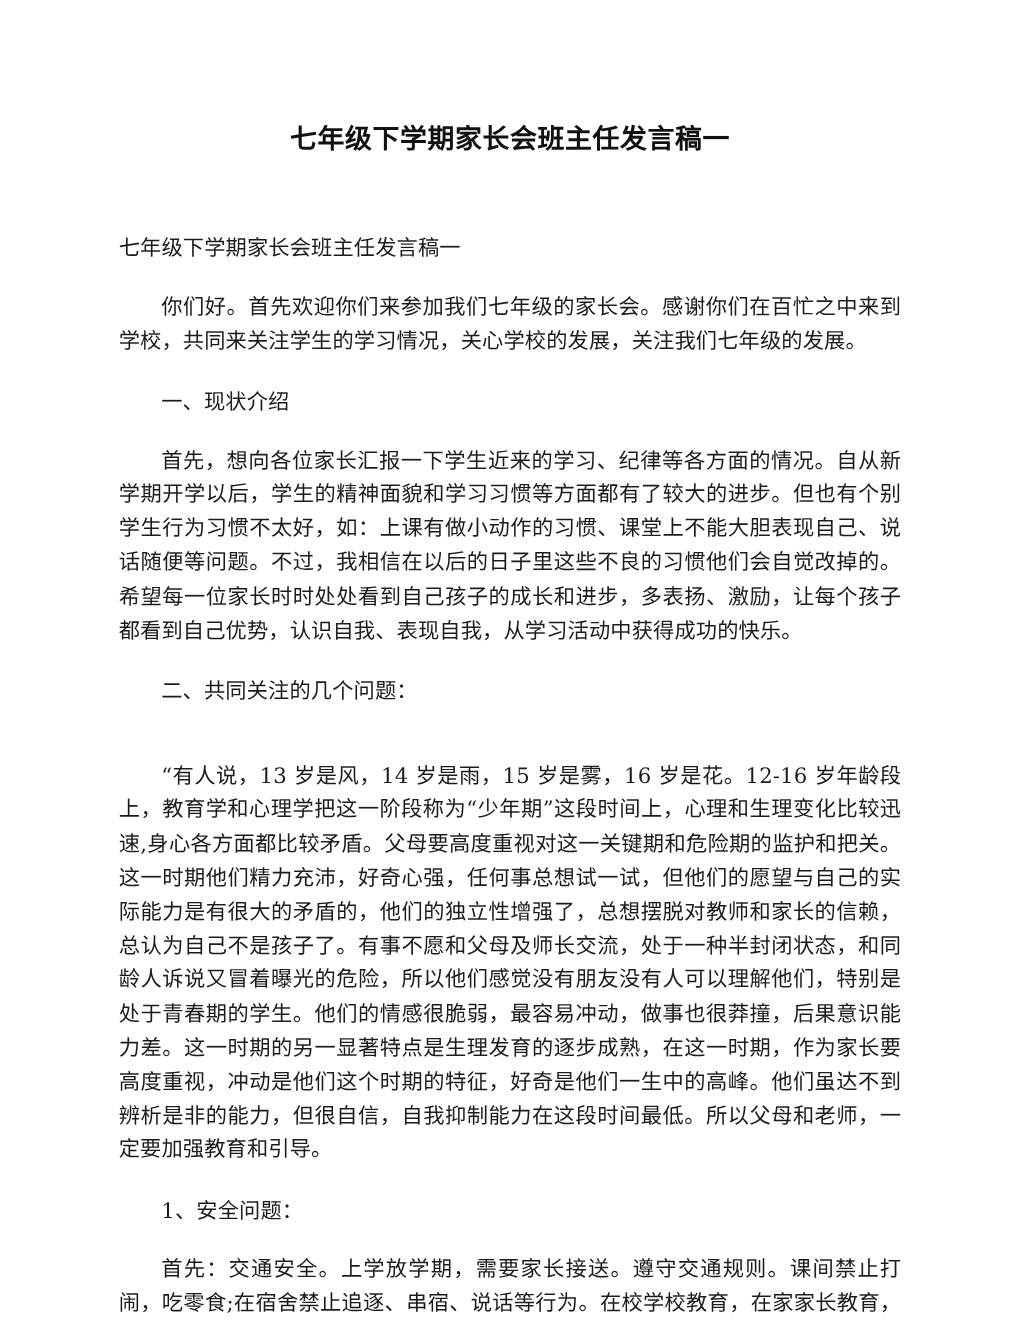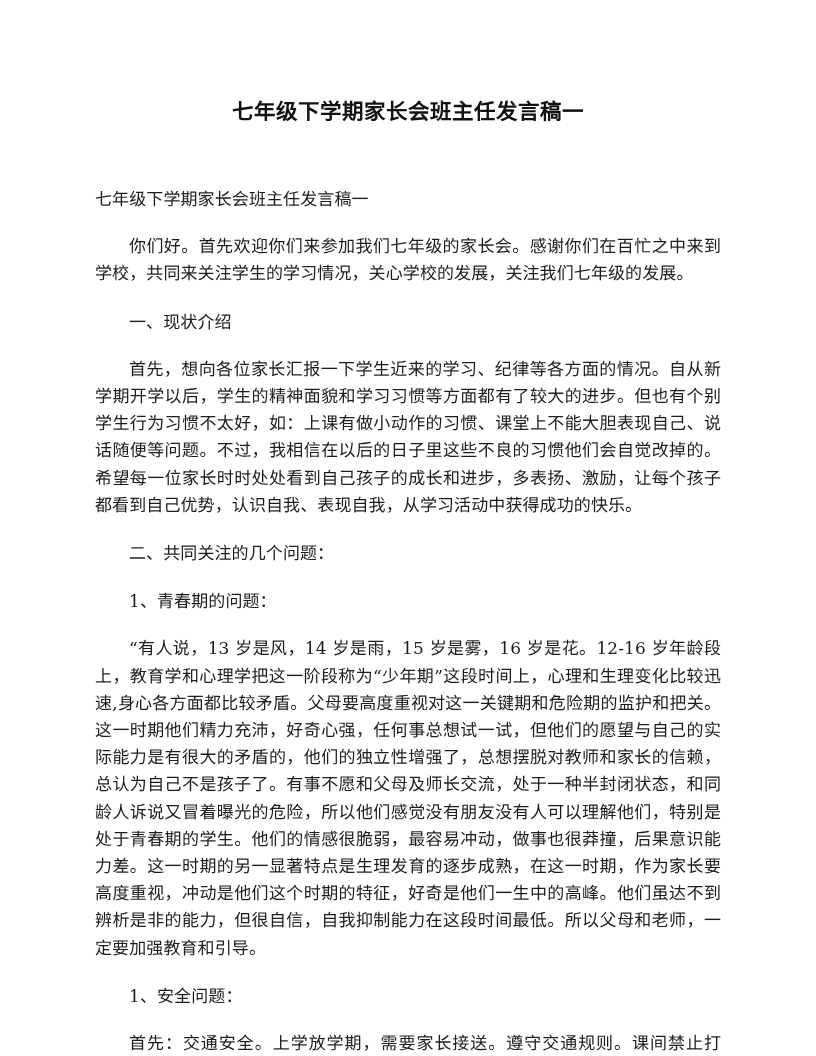--- a/index.html
+++ b/index.html
@@ -89,21 +89,20 @@
     <div class="gap-md"></div>
 
     <p class="para indent1">首先，想向各位家长汇报一下学生近来的学习、纪律等各方面的情况。自从新学期开学以后，学生的精神面貌和学习习惯等方面都有了较大的进步。但也有个别学生行为习惯不太好，如：上课有做小动作的习惯、课堂上不能大胆表现自己、说话随便等问题。不过，我相信在以后的日子里这些不良的习惯他们会自觉改掉的。希望每一位家长时时处处看到自己孩子的成长和进步，多表扬、激励，让每个孩子都看到自己优势，认识自我、表现自我，从学习活动中获得成功的快乐。</p>
 
     <div class="gap-lg"></div>
 
     <p class="para indent-heading">二、共同关注的几个问题：</p>
 
     <div class="gap-lg"></div>
 
-    <p class="para indent-heading">1、青春期的问题：</p>
 
     <div class="gap-md"></div>
 
     <p class="para indent1">“有人说，13 岁是风，14 岁是雨，15 岁是雾，16 岁是花。12-16 岁年龄段上，教育学和心理学把这一阶段称为“少年期”这段时间上，心理和生理变化比较迅速,身心各方面都比较矛盾。父母要高度重视对这一关键期和危险期的监护和把关。这一时期他们精力充沛，好奇心强，任何事总想试一试，但他们的愿望与自己的实际能力是有很大的矛盾的，他们的独立性增强了，总想摆脱对教师和家长的信赖，总认为自己不是孩子了。有事不愿和父母及师长交流，处于一种半封闭状态，和同龄人诉说又冒着曝光的危险，所以他们感觉没有朋友没有人可以理解他们，特别是处于青春期的学生。他们的情感很脆弱，最容易冲动，做事也很莽撞，后果意识能力差。这一时期的另一显著特点是生理发育的逐步成熟，在这一时期，作为家长要高度重视，冲动是他们这个时期的特征，好奇是他们一生中的高峰。他们虽达不到辨析是非的能力，但很自信，自我抑制能力在这段时间最低。所以父母和老师，一定要加强教育和引导。</p>
 
     <div class="gap-lg"></div>
 
     <p class="para indent-heading">1、安全问题：</p>
 
     <div class="gap-md"></div>

